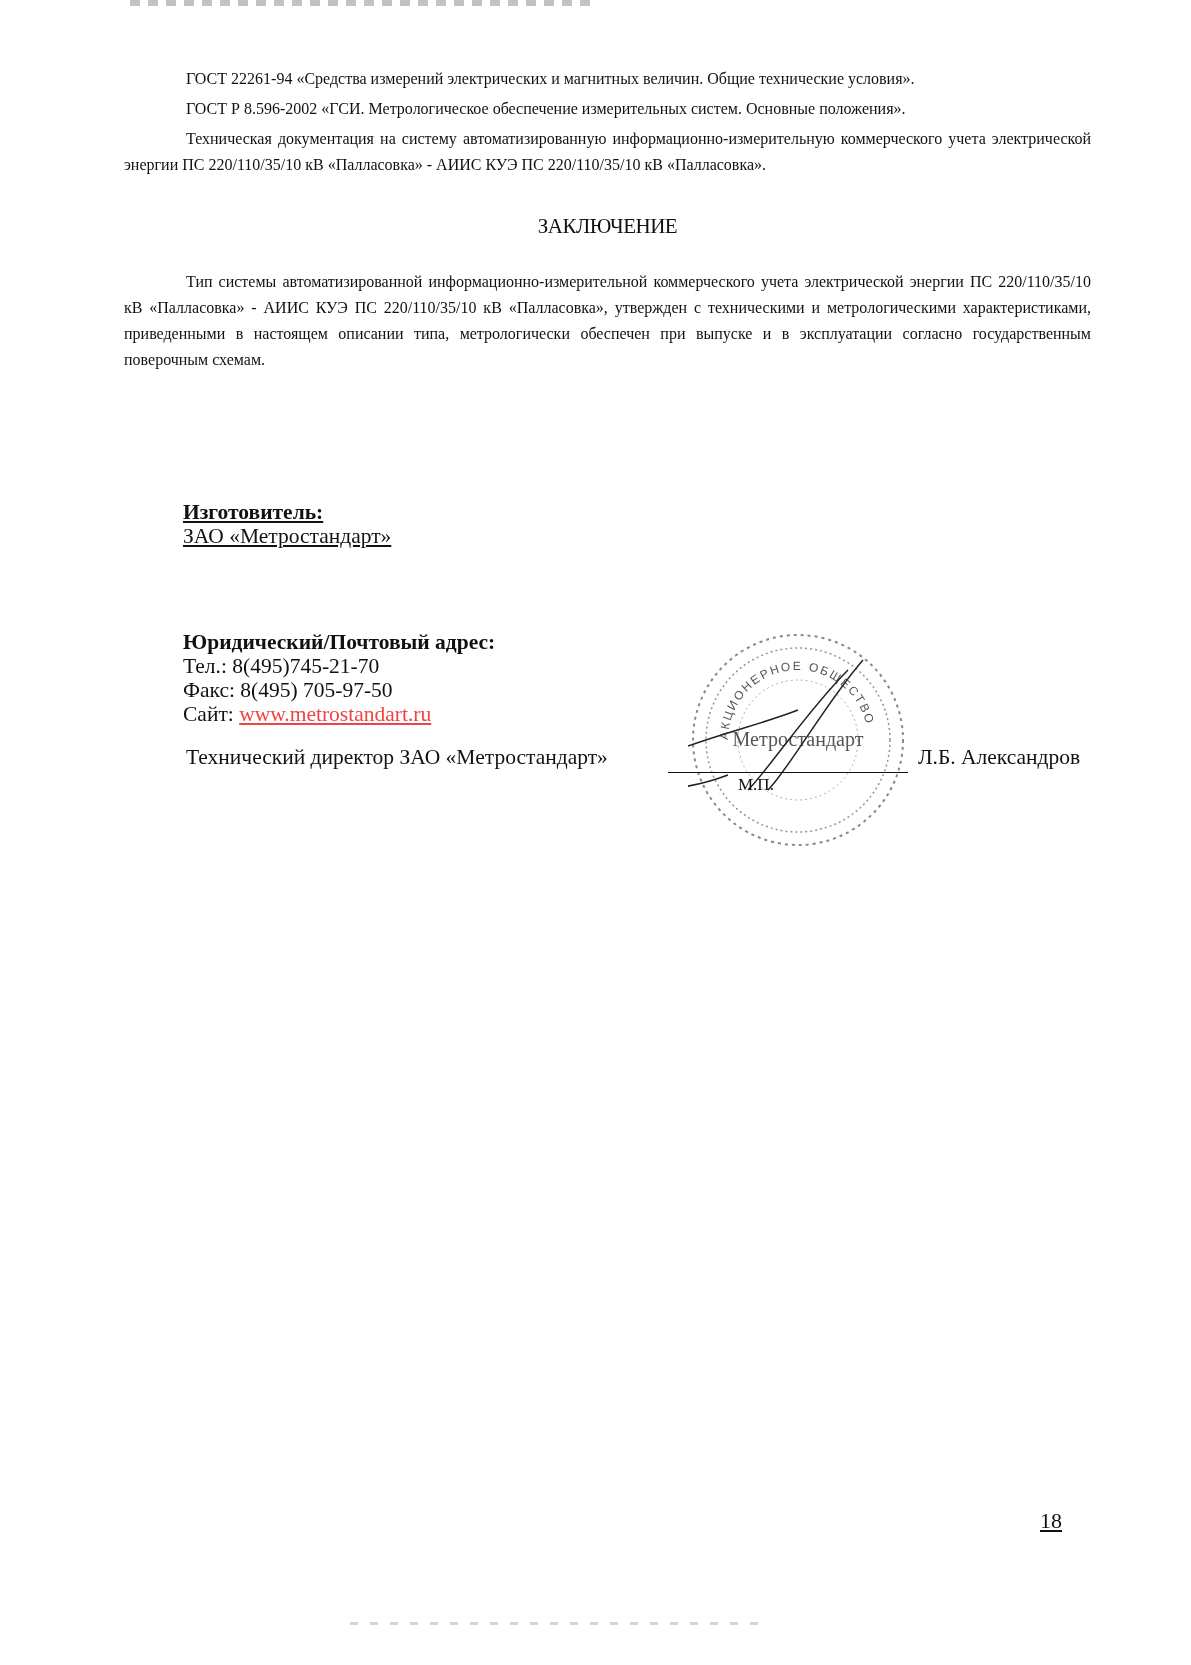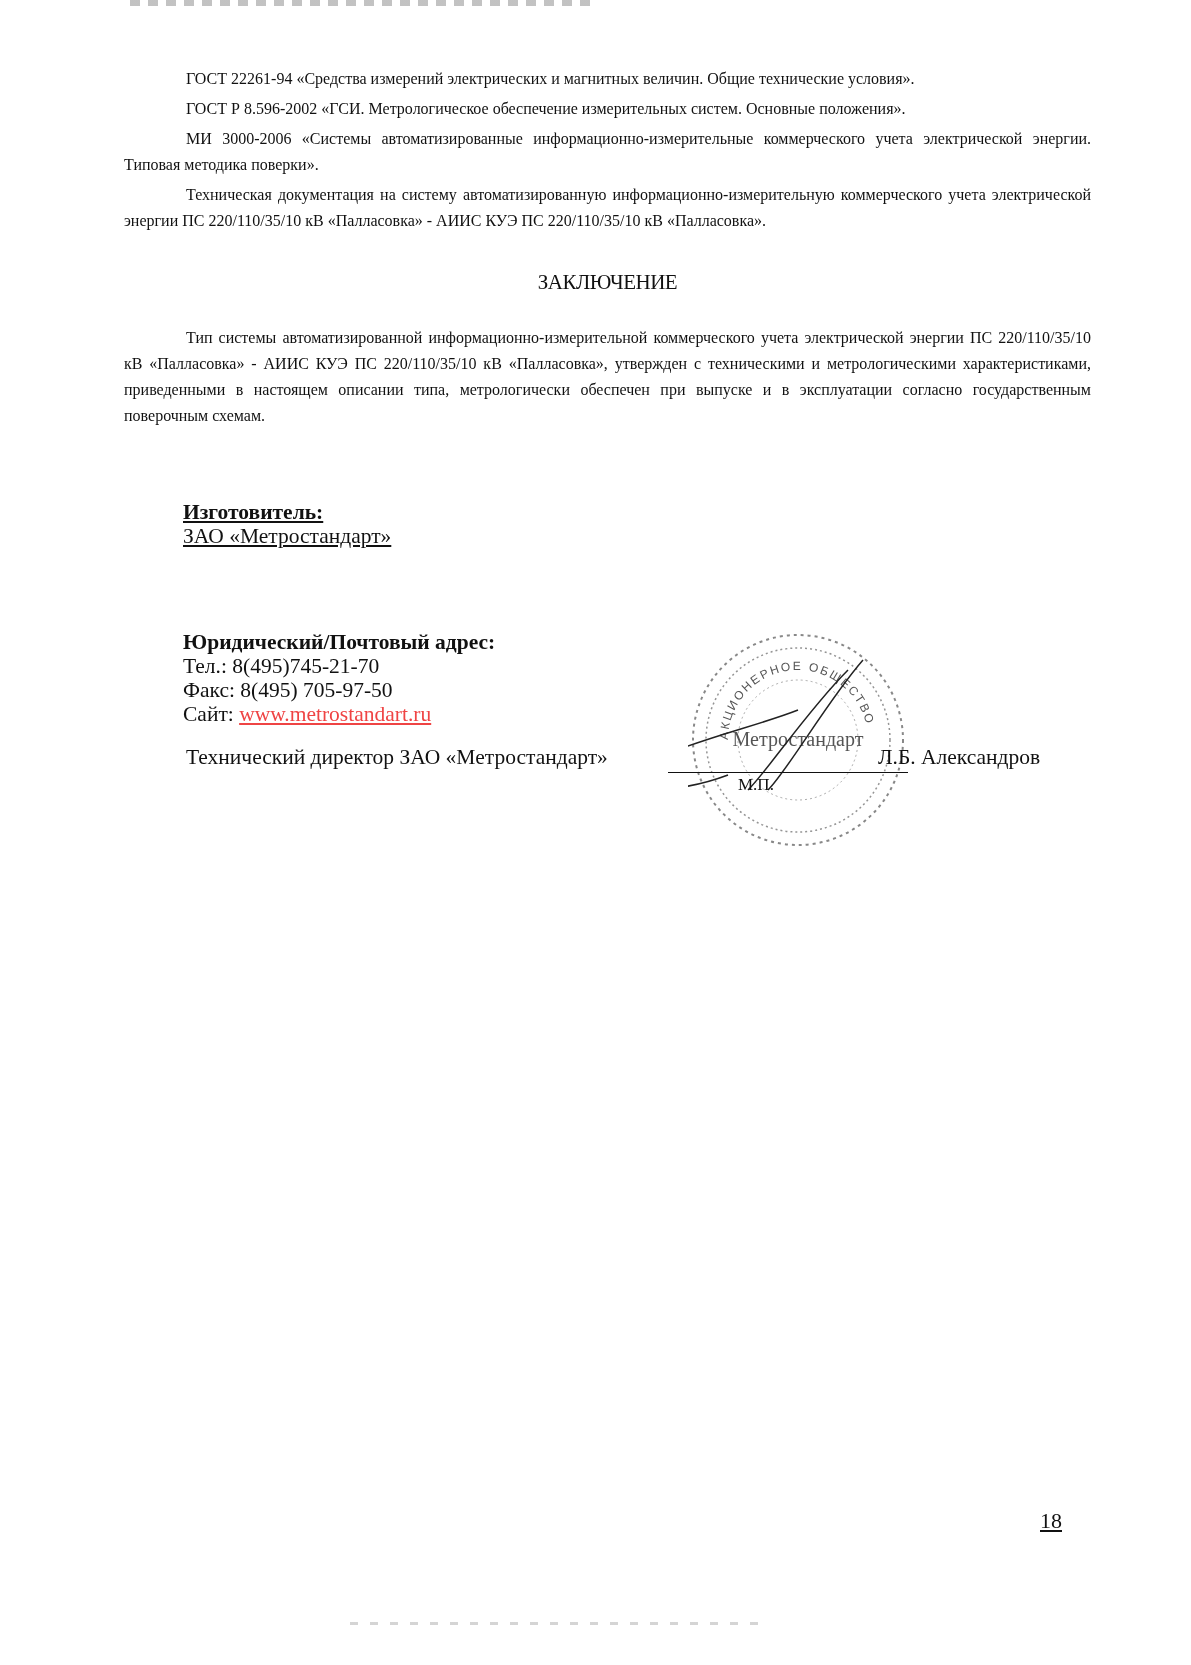--- a/index.html
+++ b/index.html
@@ -10,34 +10,33 @@
   .scan-bottom { position: absolute; left: 350px; top: 1622px; width: 420px; height: 3px;
               background: repeating-linear-gradient(90deg, #aaa 0 8px, transparent 8px 20px); opacity: .5; }
   .page { position: absolute; left: 120px; top: 62px; width: 975px; }
   .para { font-size: 16px; line-height: 26px; text-align: justify; text-indent: 62px; margin: 4px; }
   .heading { text-align: center; font-size: 21px; margin: 36px 0 30px 0; letter-spacing: -0.5px; }
   .block { position: absolute; left: 183px; font-size: 21.5px; line-height: 24px; }
   .bold { font-weight: bold; }
   a.site { color: #ef4444; text-decoration: underline; }
   .sig-line { position: absolute; left: 668px; top: 772px; width: 240px; height: 1px; background: #111; }
   .mp { position: absolute; left: 738px; top: 775px; font-size: 17px; }
-  .sig-name { position: absolute; left: 878px; top: 745px; font-size: 21.5px; text-align: center; }
+  .sig-name { position: absolute; left: 918px; top: 745px; font-size: 21.5px; text-align: center; }
   .director { position: absolute; left: 186px; top: 745px; font-size: 21.5px; }
   .stamp { position: absolute; left: 688px; top: 630px; width: 220px; height: 220px; }
   .page-num { position: absolute; left: 1040px; top: 1508px; font-size: 22px; text-decoration: underline; }
 </style>
 </head>
 <body>
 
 <div class="scan-top"></div>
 
 <div class="page">
   <p class="para">ГОСТ 22261-94 «Средства измерений электрических и магнитных величин. Общие технические условия».</p>
   <p class="para">ГОСТ Р 8.596-2002 «ГСИ. Метрологическое обеспечение измерительных систем. Основные положения».</p>
-  <p class="para">МИ 3000-2006 «Системы автоматизированные информационно-измерительные коммерческого учета электрической энергии. Типовая методика поверки».</p>
   <p class="para">Техническая документация на систему автоматизированную информационно-измерительную коммерческого учета электрической энергии ПС 220/110/35/10 кВ «Палласовка» - АИИС КУЭ ПС 220/110/35/10 кВ «Палласовка».</p>
 
   <div class="heading">ЗАКЛЮЧЕНИЕ</div>
   <p class="para">Тип системы автоматизированной информационно-измерительной коммерческого учета электрической энергии ПС 220/110/35/10 кВ «Палласовка» - АИИС КУЭ ПС 220/110/35/10 кВ «Палласовка», утвержден с техническими и метрологическими характеристиками, приведенными в настоящем описании типа, метрологически обеспечен при выпуске и в эксплуатации согласно государственным поверочным схемам.</p>
 </div>
 
 <div class="block" style="top:500px;text-decoration:underline;">
   <div class="bold">Изготовитель:</div>
   <div>ЗАО «Метростандарт»</div>
 </div>

